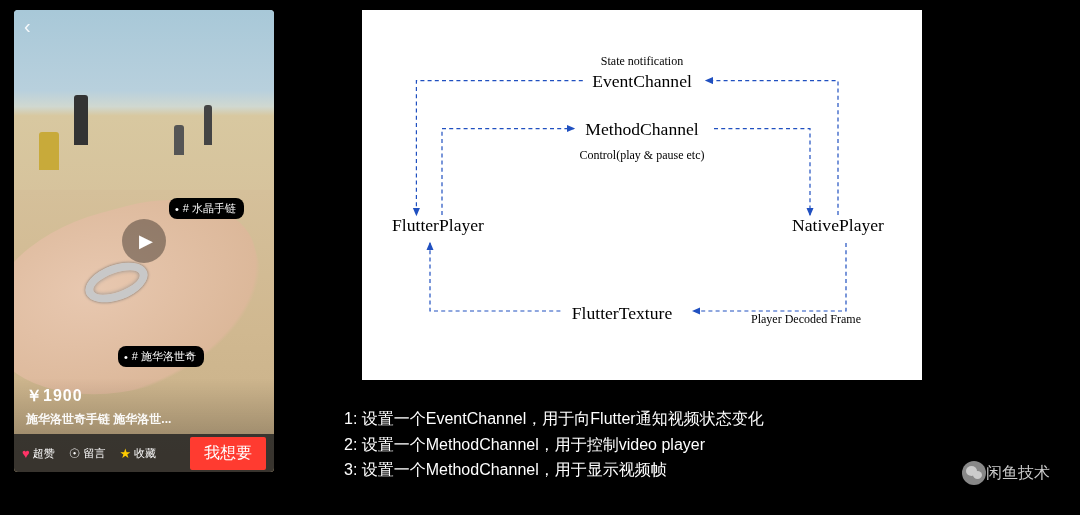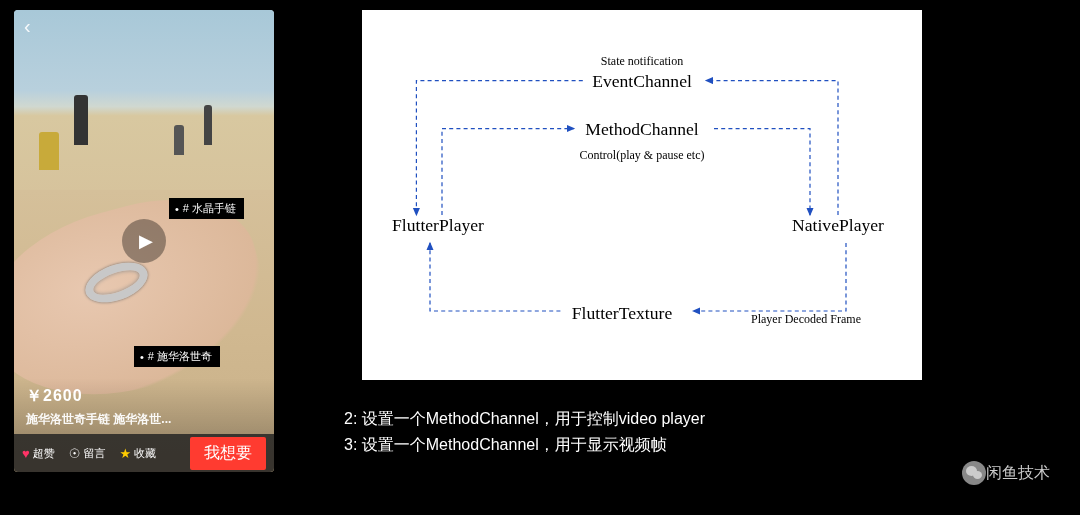--- a/index.html
+++ b/index.html
@@ -56,25 +56,25 @@
     position: absolute; left: 50%; top: 50%; transform: translate(-50%, -50%);
     width: 44px; height: 44px; border-radius: 50%;
     background: rgba(0,0,0,0.35);
     display: flex; align-items: center; justify-content: center;
     color: #fff; font-size: 18px; padding-left: 4px;
   }
   .tag {
     position: absolute;
     background: #000; color: #fff;
     font-size: 11px; padding: 3px 8px 3px 6px;
-    border-radius: 0; display: flex; align-items: center; gap: 4px;
+    border-radius: 8px; display: flex; align-items: center; gap: 4px;
   }
   .tag::before { content: "•"; color: #fff; }
   .tag1 { right: 30px; top: 188px; }
-  .tag2 { left: 120px; top: 336px; }
+  .tag2 { left: 104px; top: 336px; }
   .price-area {
     position: absolute; left: 0; right: 0; bottom: 38px; padding: 8px 12px 6px;
     background: linear-gradient(180deg, transparent, rgba(0,0,0,0.2));
     color: #fff;
   }
   .price { font-size: 16px; font-weight: 600; letter-spacing: 1px; }
   .desc { font-size: 12px; margin-top: 4px; opacity: 0.95; font-weight: bold; }
   .actions {
     position: absolute; left: 0; right: 0; bottom: 0; height: 38px;
     background: rgba(30,30,30,0.85);
@@ -137,21 +137,21 @@
     <span class="chev">‹</span>
     <span class="dots">⋯</span>
   </div>
 
   <div class="playbtn">▶</div>
 
   <div class="tag tag1"># 水晶手链</div>
   <div class="tag tag2"># 施华洛世奇</div>
 
   <div class="price-area">
-    <div class="price">￥2600</div>
+    <div class="price">￥1900</div>
     <div class="desc">施华洛世奇手链 施华洛世...</div>
   </div>
 
   <div class="actions">
     <div class="act like">
         <span class="ic">♥</span>
         <span>超赞</span>
       </div>
     <div class="act">
         <span class="ic">☉</span>
@@ -187,20 +187,21 @@
   <path class="darrow" d="M 276 42 L 68 42 L 68 210" marker-end="url(#ah)"></path>
   <path class="darrow" d="M 595 210 L 595 42 L 430 42" marker-end="url(#ah)"></path>
   <path class="darrow" d="M 100 210 L 100 102 L 265 102" marker-end="url(#ah)"></path>
   <path class="darrow" d="M 440 102 L 560 102 L 560 210" marker-end="url(#ah)"></path>
   <path class="darrow" d="M 605 245 L 605 330 L 414 330" marker-end="url(#ah)"></path>
   <path class="darrow" d="M 248 330 L 85 330 L 85 245" marker-end="url(#ah)"></path>
 </svg>
 </div>
 
 <div class="notes">
+  <div>1: 设置一个EventChannel，用于向Flutter通知视频状态变化</div>
   <div>2: 设置一个MethodChannel，用于控制video player</div>
   <div>3: 设置一个MethodChannel，用于显示视频帧</div>
 </div>
 
 <div class="wechat">
   <div class="wx-icon"></div>
   <span>闲鱼技术</span>
 </div>
 
 </body></html>

